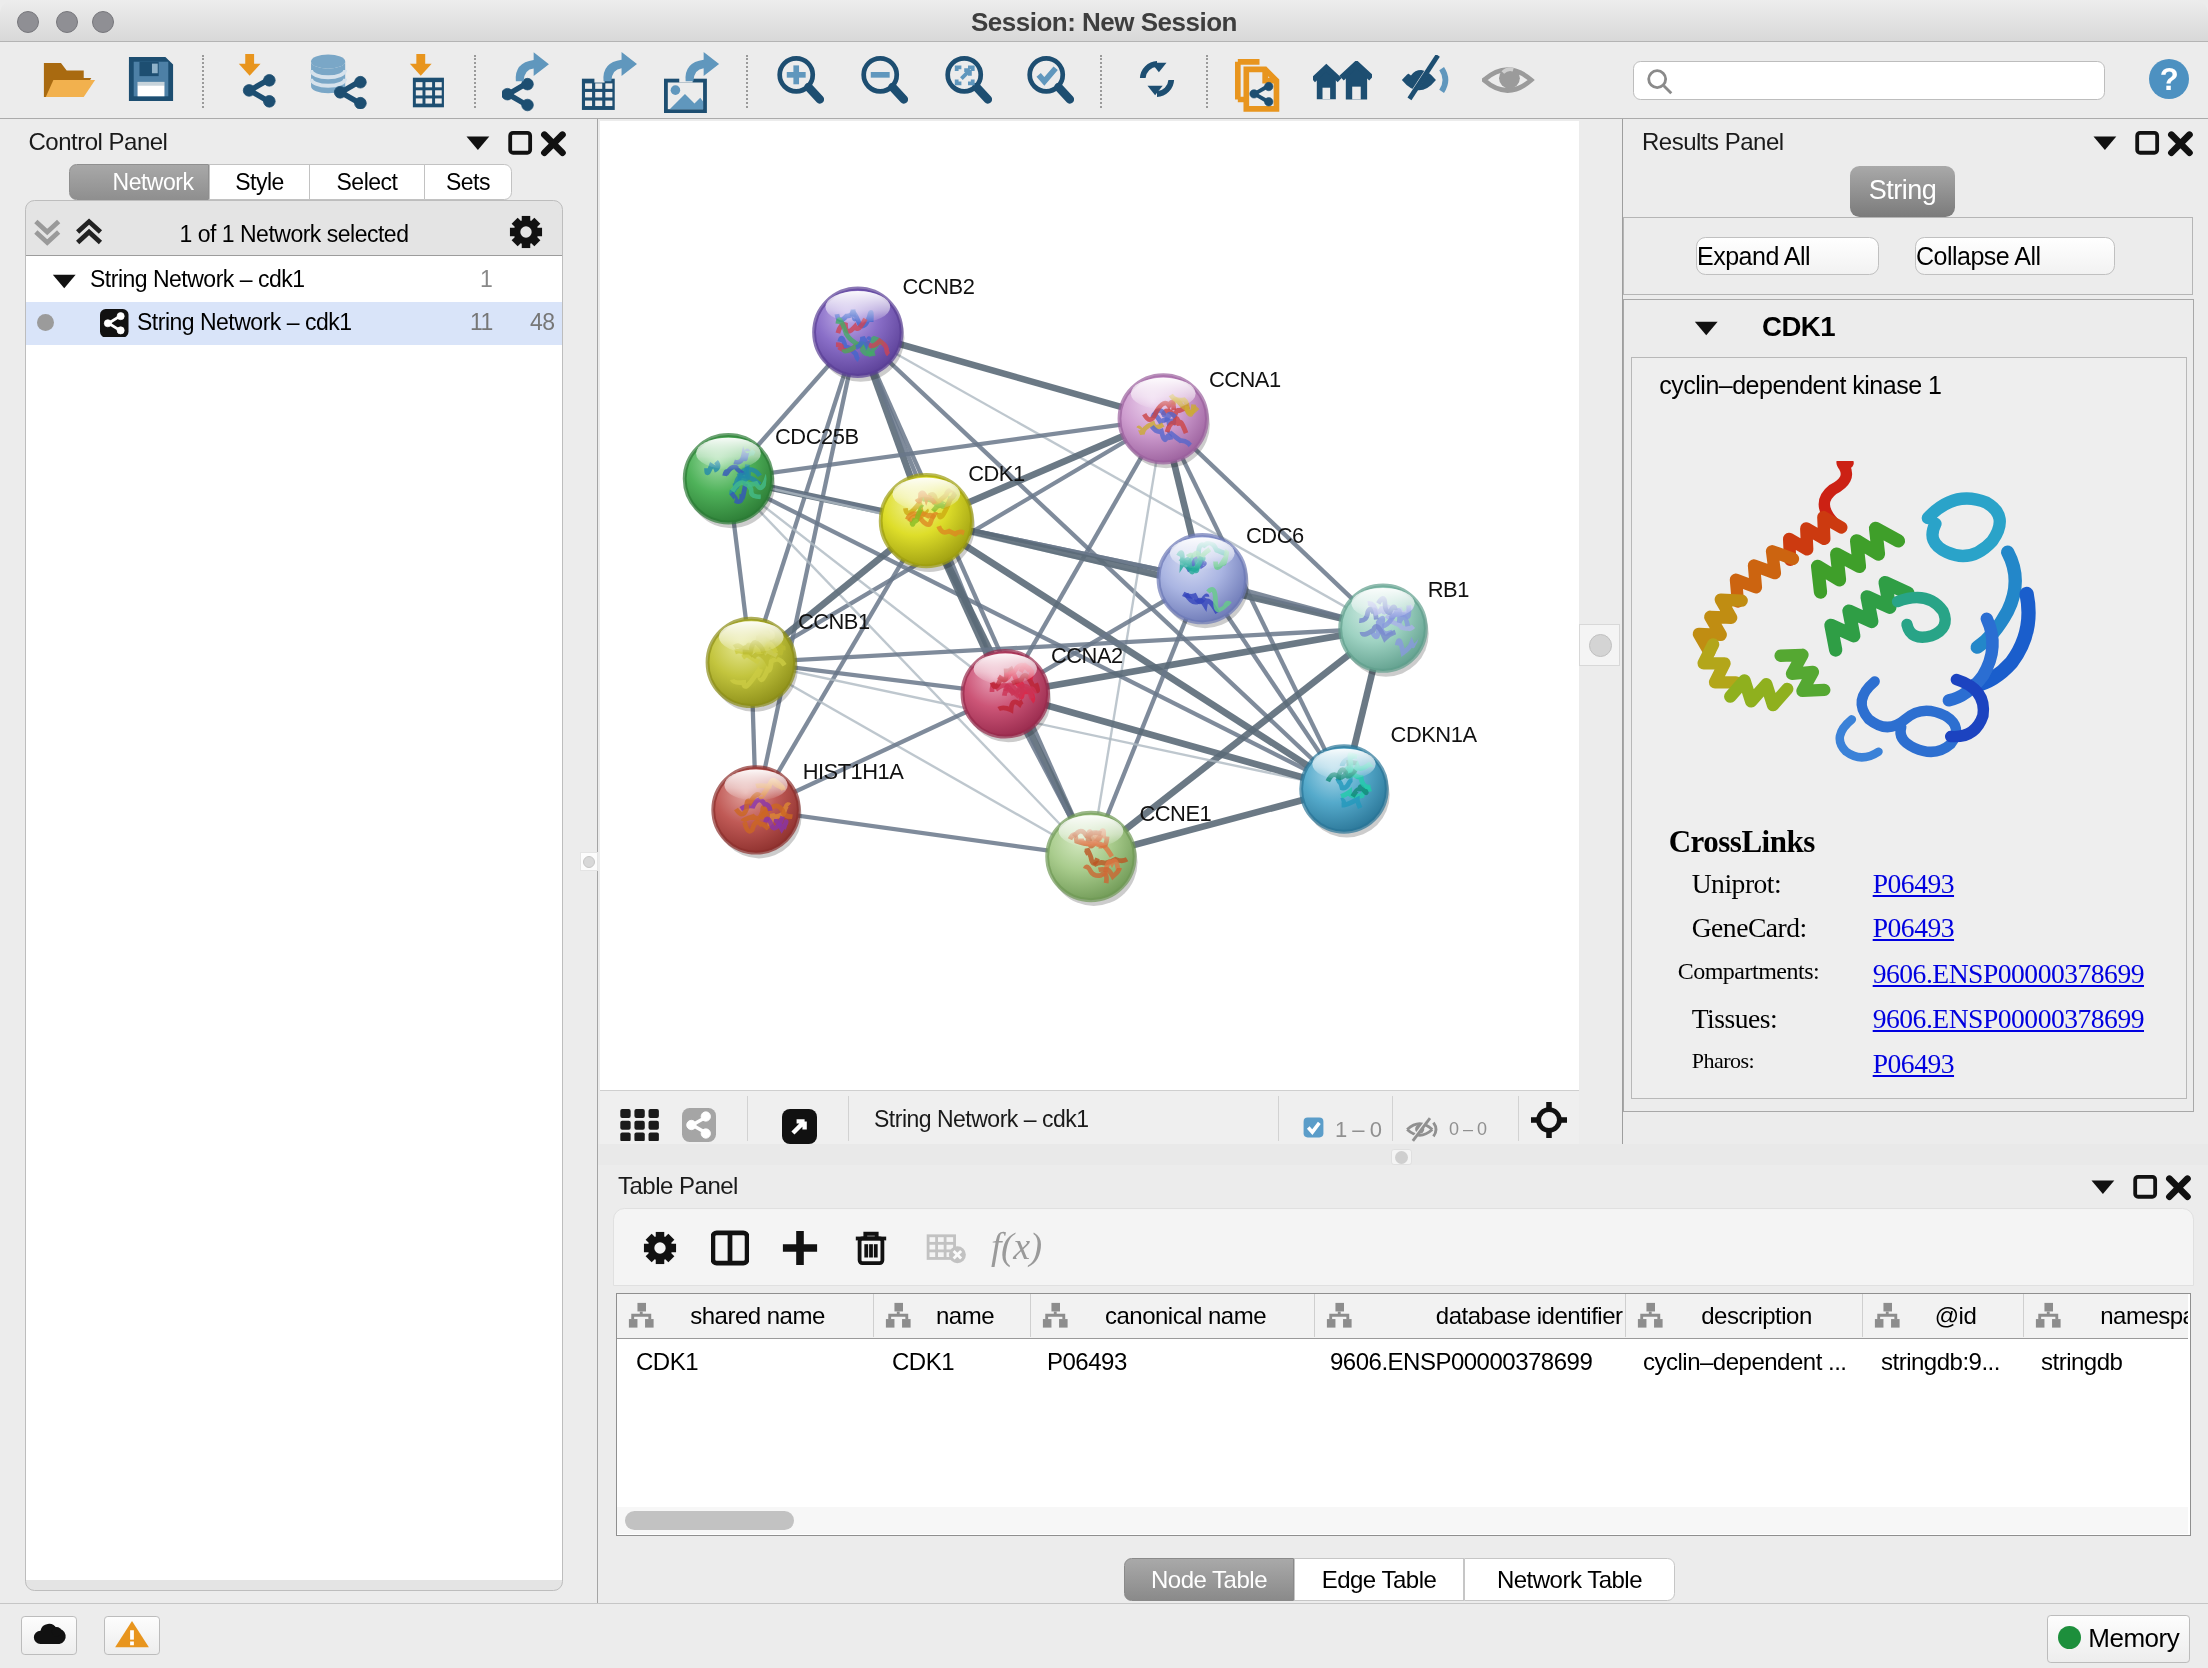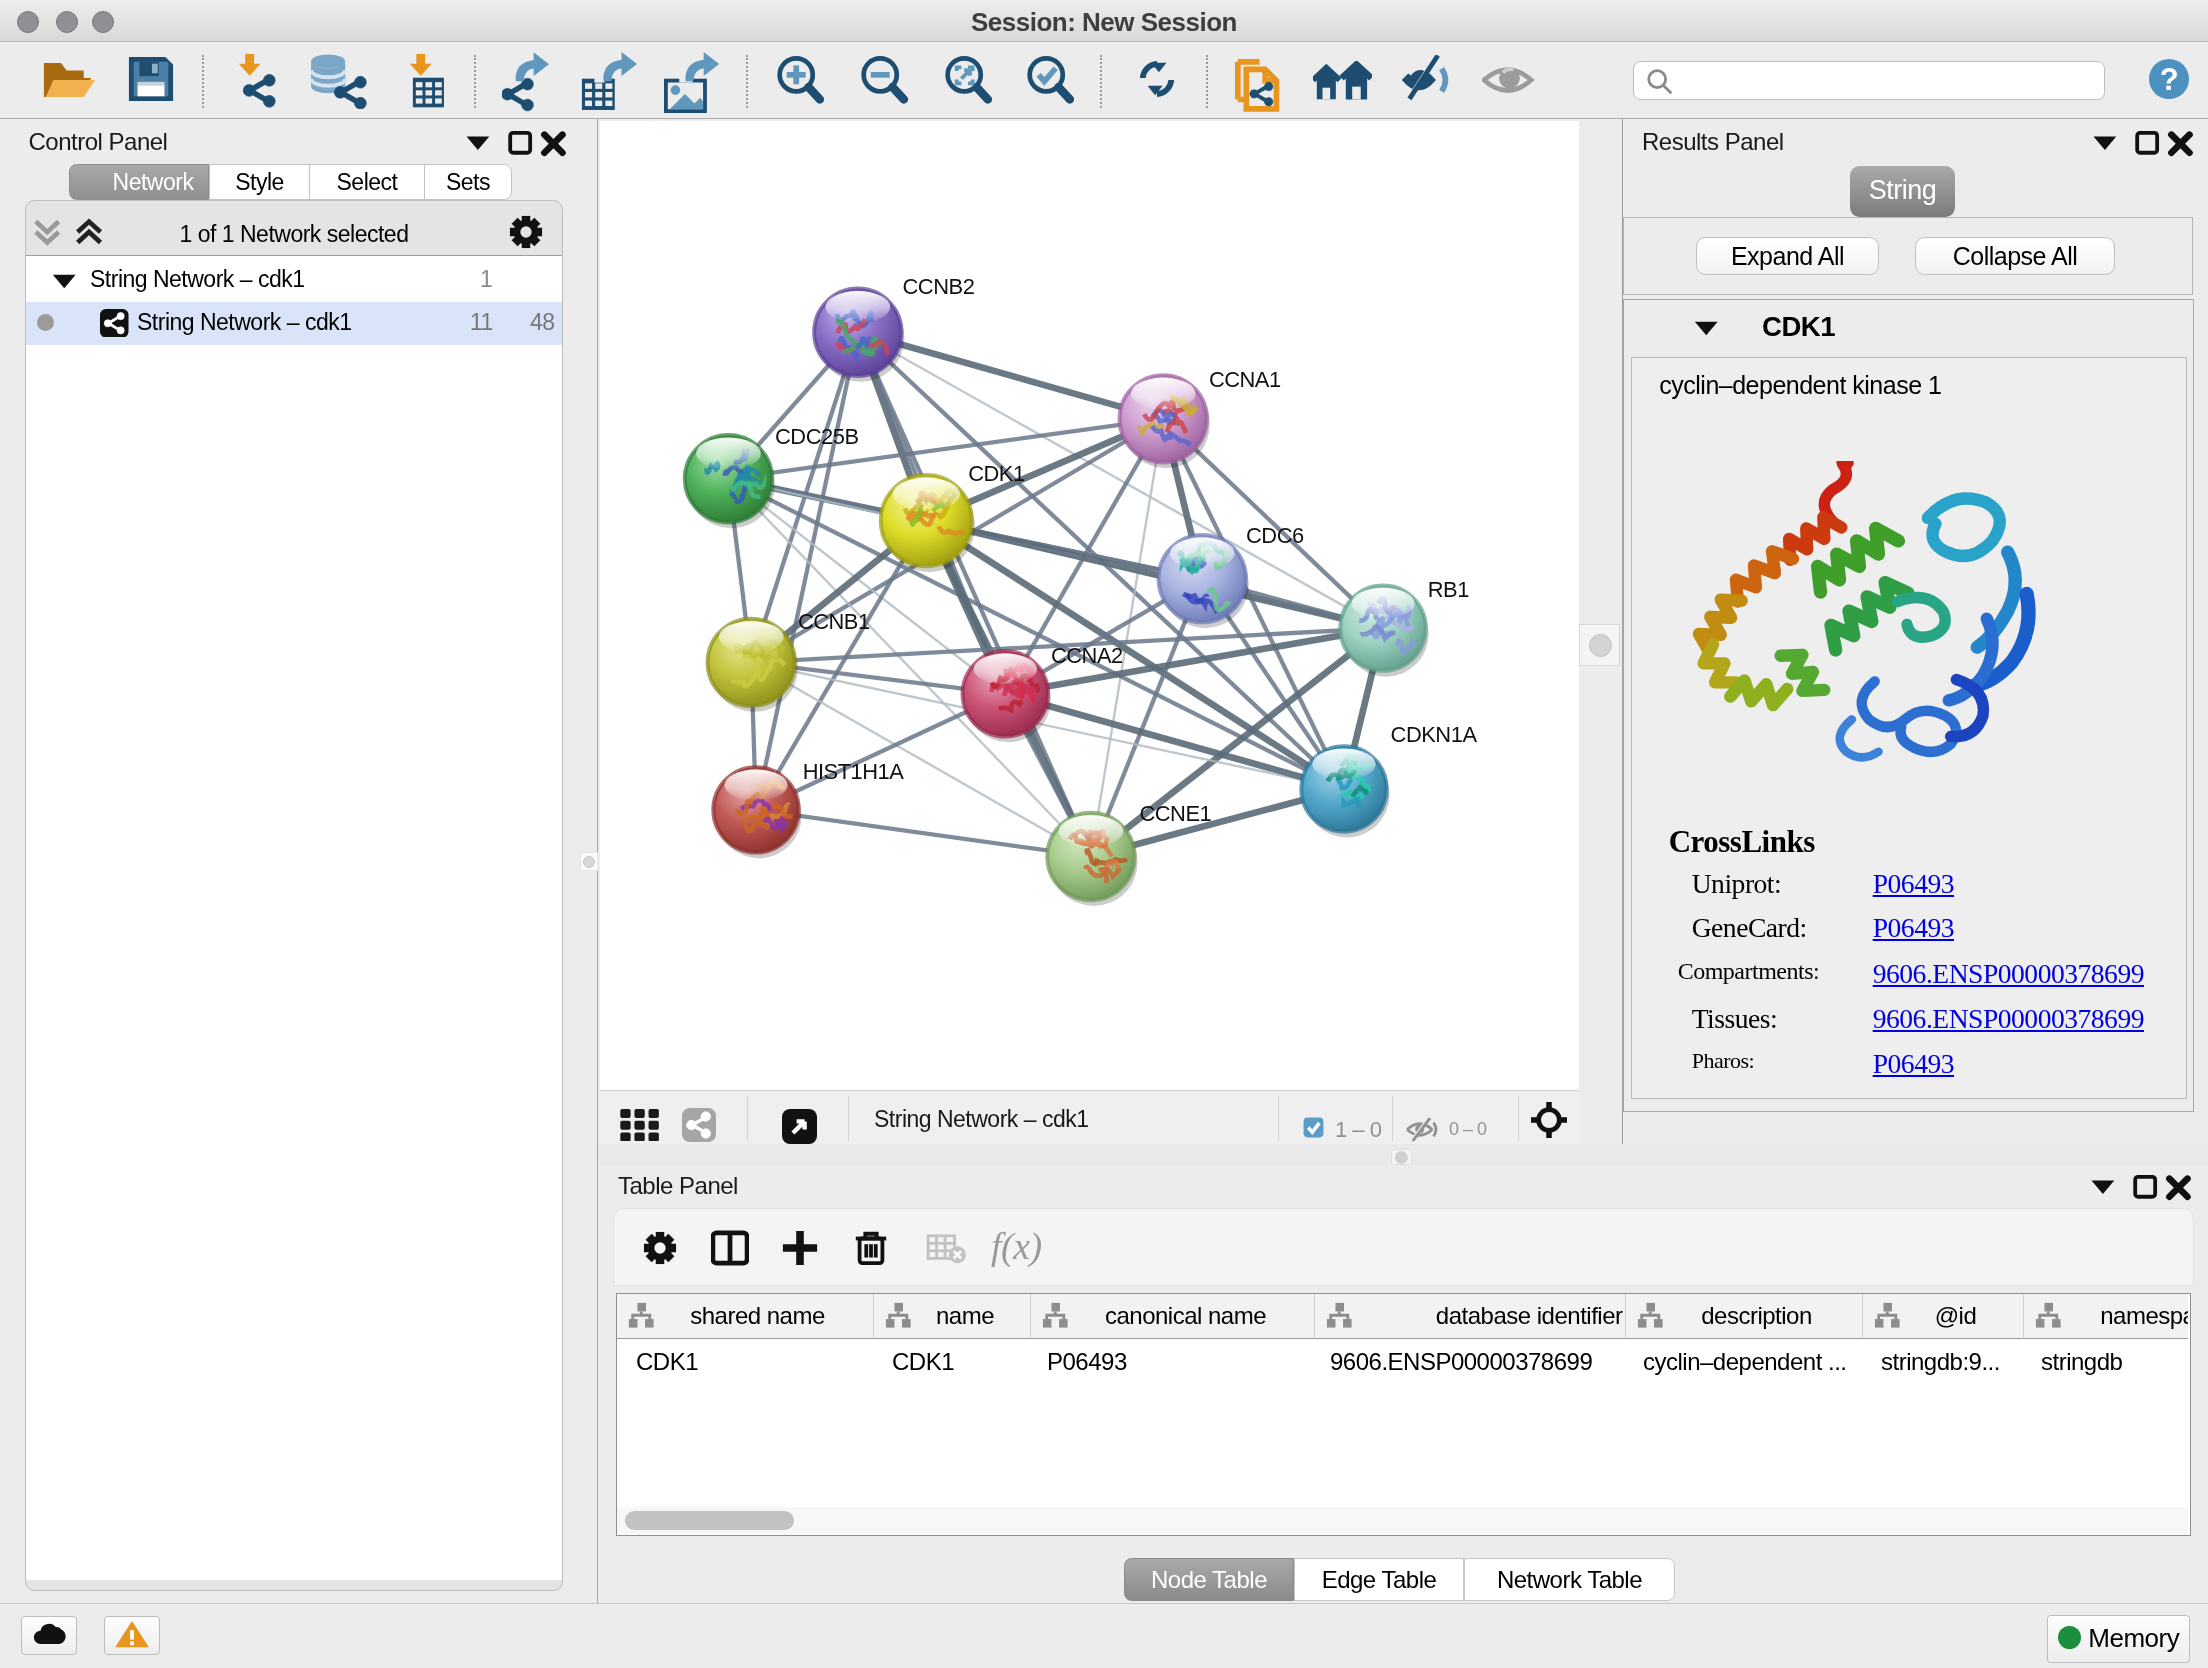--- a/index.html
+++ b/index.html
@@ -30,21 +30,21 @@
  border-top:1.9px solid #9c9c9c;}
 .trow{position:absolute;left:0;width:536px;height:43px;font-size:23px;color:#000;}
 .trow.sel{background:#d9e4f9;}
 .netview{left:600px;top:121px;width:979px;height:969px;background:#fff;}
 .netbar{left:600px;top:1090px;width:979px;height:54px;background:#efefef;border-top:1.9px solid #cfcfcf;}
 .vsplit{left:1579px;top:119px;width:43px;height:1025px;background:#ececec;}
 .rpanel{left:1622px;top:119px;width:587px;height:1025px;background:#ececec;border-left:1.9px solid #9e9e9e;}
 .hsplit{left:598px;top:1144px;width:1610px;height:21px;background:#e9e9e9;}
 .tpanel{left:598px;top:1165px;width:1610px;height:438px;background:#ececec;}
 .btn{border:1.9px solid #c0c0c0;border-radius:9.5px;background:linear-gradient(#ffffff,#f2f2f2);
- font-size:25px;color:#000;text-align:center;}
+ font-size:25px;color:#000;}
 .statusbar{left:0;top:1603px;width:2208px;height:66px;background:#ececec;border-top:1.9px solid #c6c6c6;}
 .sbtn{position:absolute;top:12.4px;width:56px;height:39px;background:linear-gradient(#fdfdfd,#ededed);
  border:1.9px solid #bcbcbc;border-radius:3.8px;text-align:center;}
 .serif{font-family:"Liberation Serif",serif;}
 a.xl{color:#0000e0;text-decoration:underline;}
 </style></head><body>
 <div class="abs titlebar"></div>
 <div class="tl" style="left:17px"></div>
 <div class="tl" style="left:56px"></div>
 <div class="tl" style="left:92px"></div>

